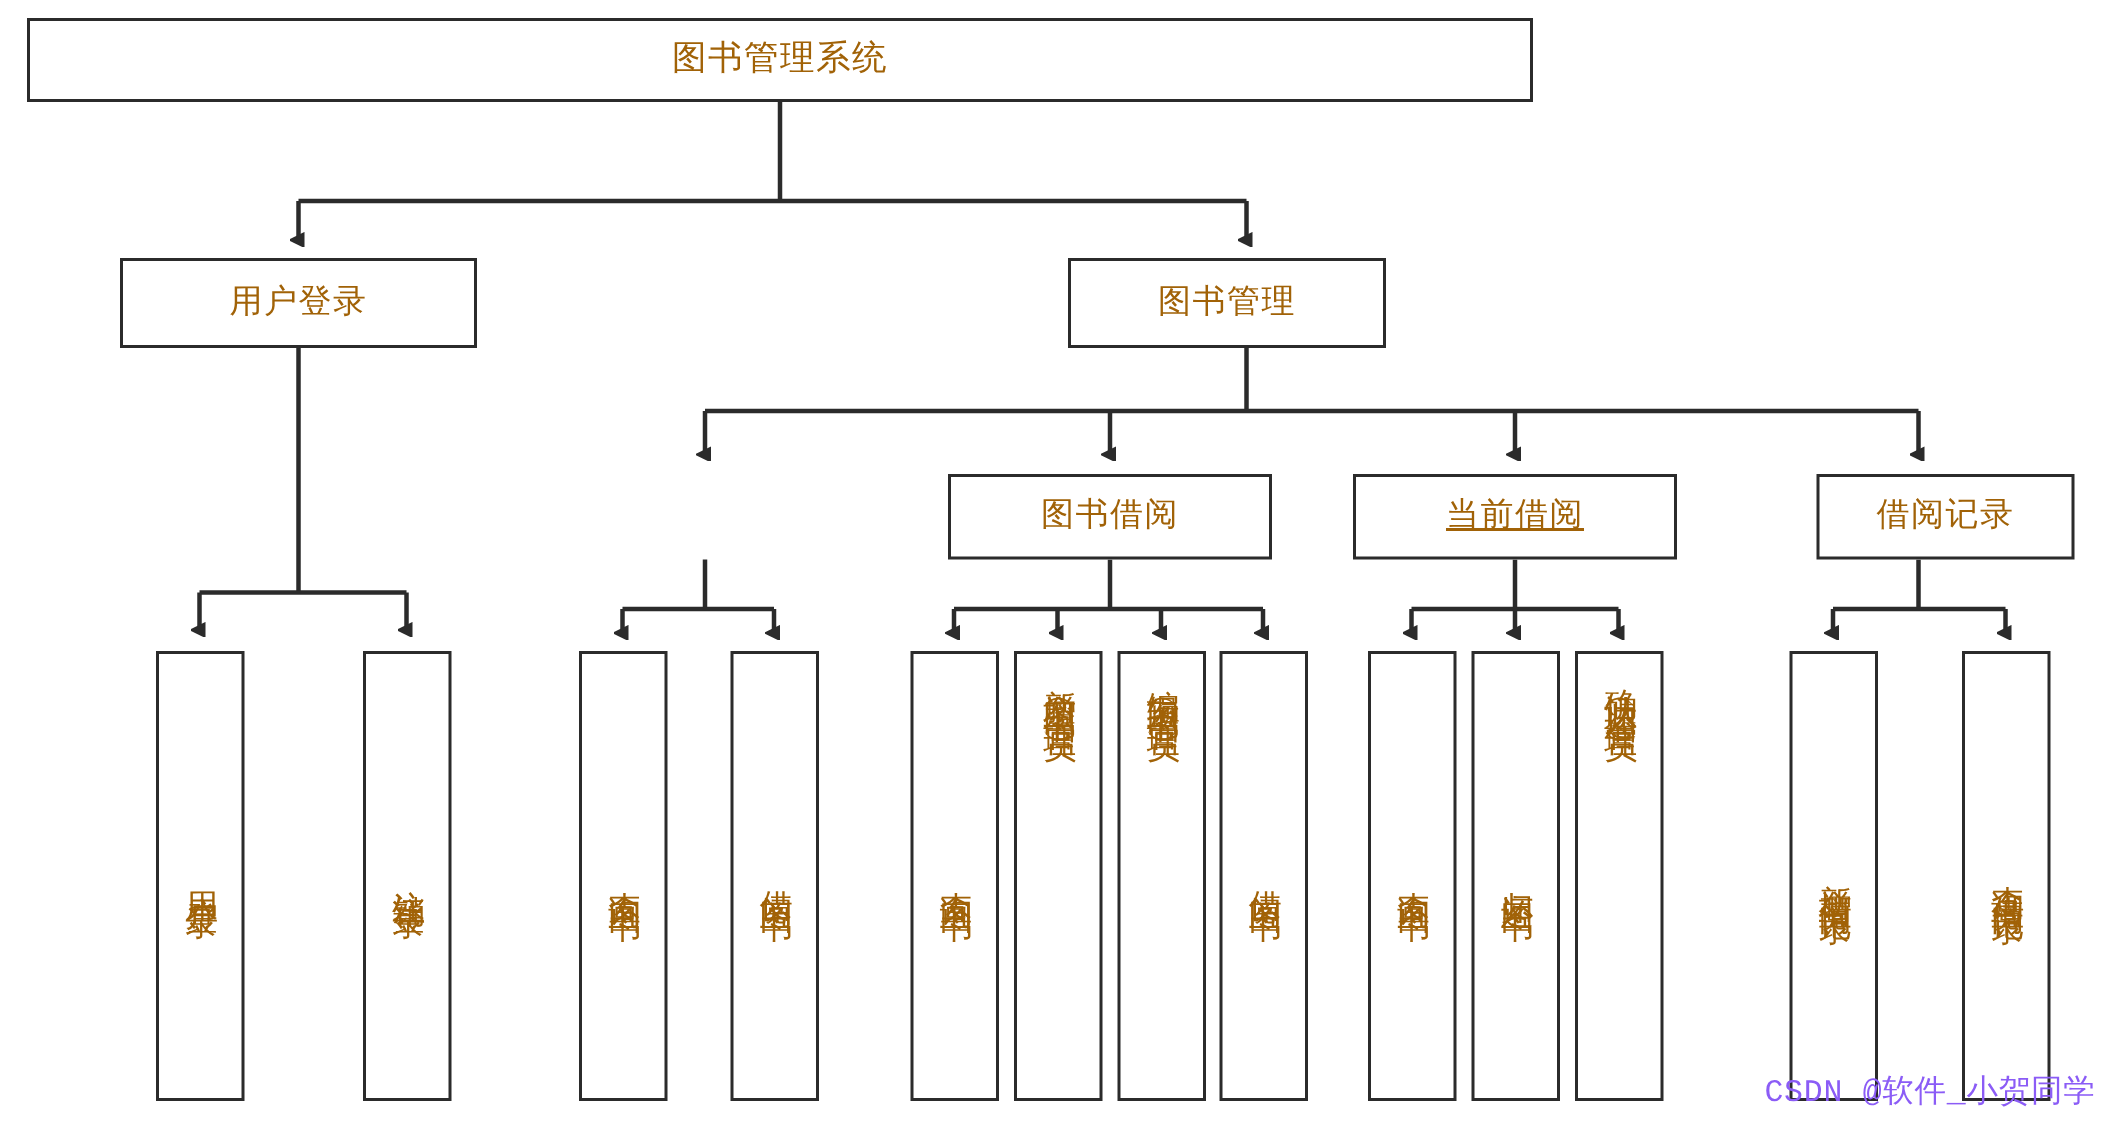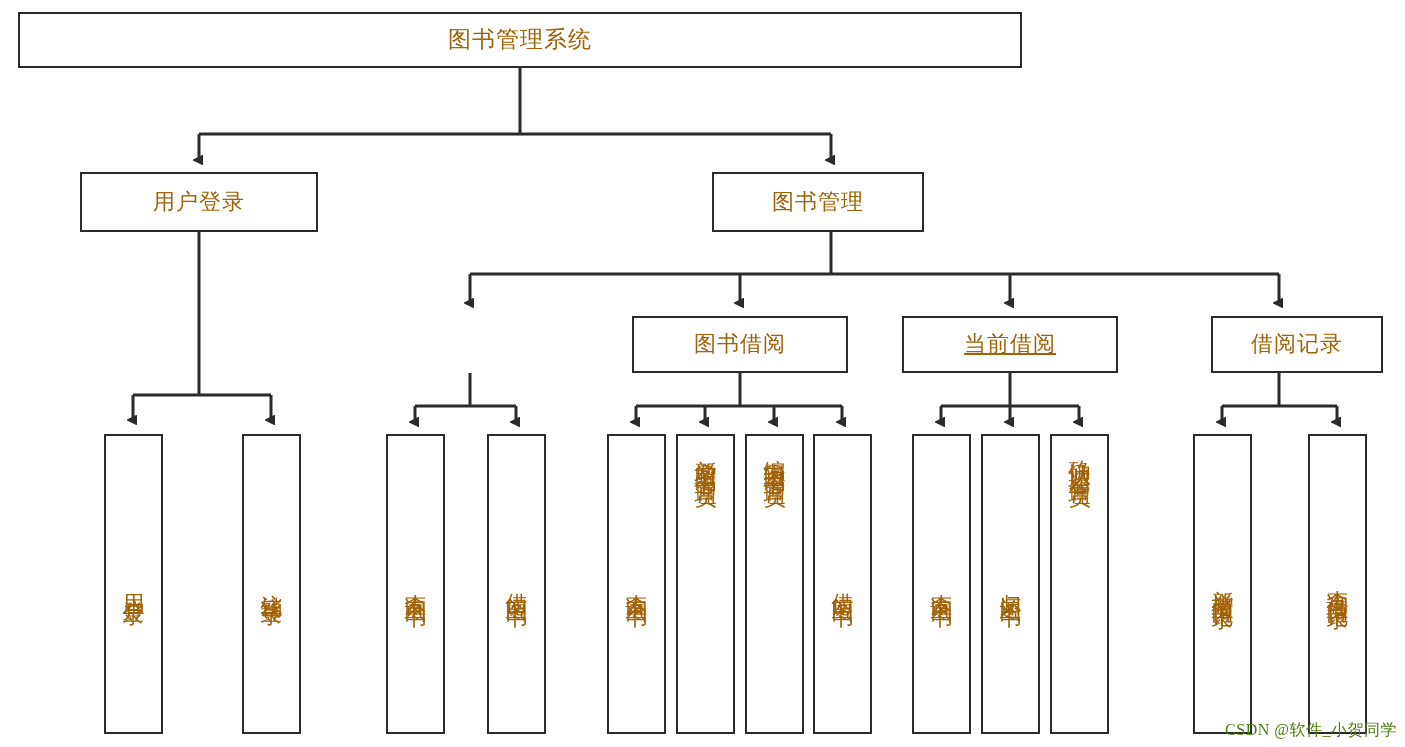--- a/index.html
+++ b/index.html
@@ -67,26 +67,26 @@
   }
   
   .node.vert.centered {
     align-items: center;
     padding-top: 0;
   }
   #watermark {
     position: absolute;
     right: 8px;
     bottom: 6px;
-    font-size: 16px;
-    color: #4d7c0f;
+    font-size: 21px;
+    color: #8b5cf6;
     letter-spacing: 0.5px;
     white-space: nowrap;
     z-index: 5;
-    font-family: Liberation Serif, serif;
+    font-family: Liberation Mono, monospace;
   }
 </style>
 </head>
 <body>
 
 <div id="diagram-root">
 
   <svg id="edge-layer" viewBox="0 0 1405 747" xmlns="http://www.w3.org/2000/svg">
     <defs>
       <marker id="arrowhead" markerWidth="10" markerHeight="10" refX="5.4" refY="4" orient="auto" markerUnits="userSpaceOnUse">

